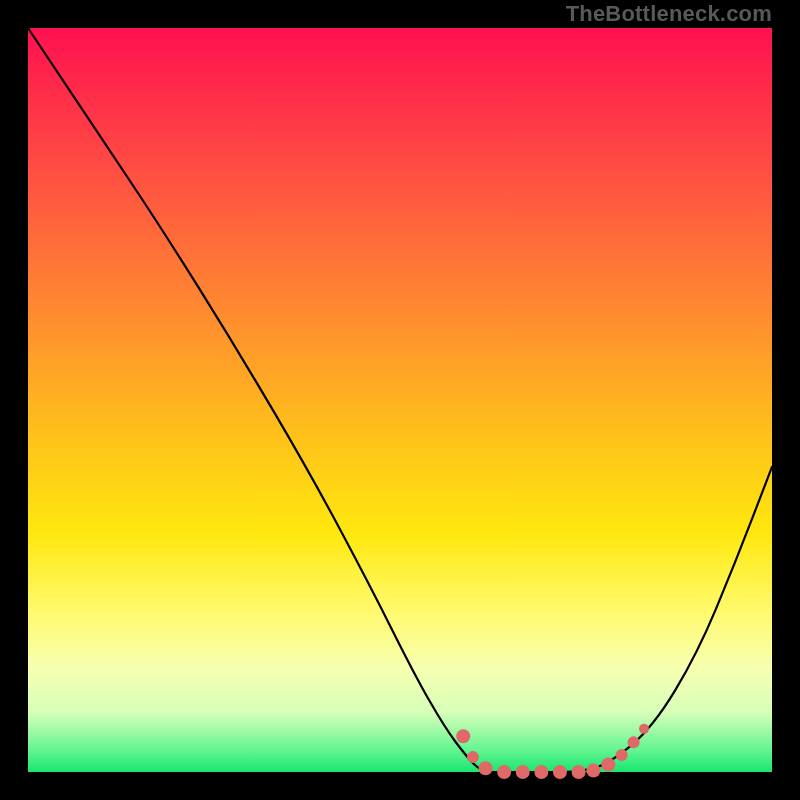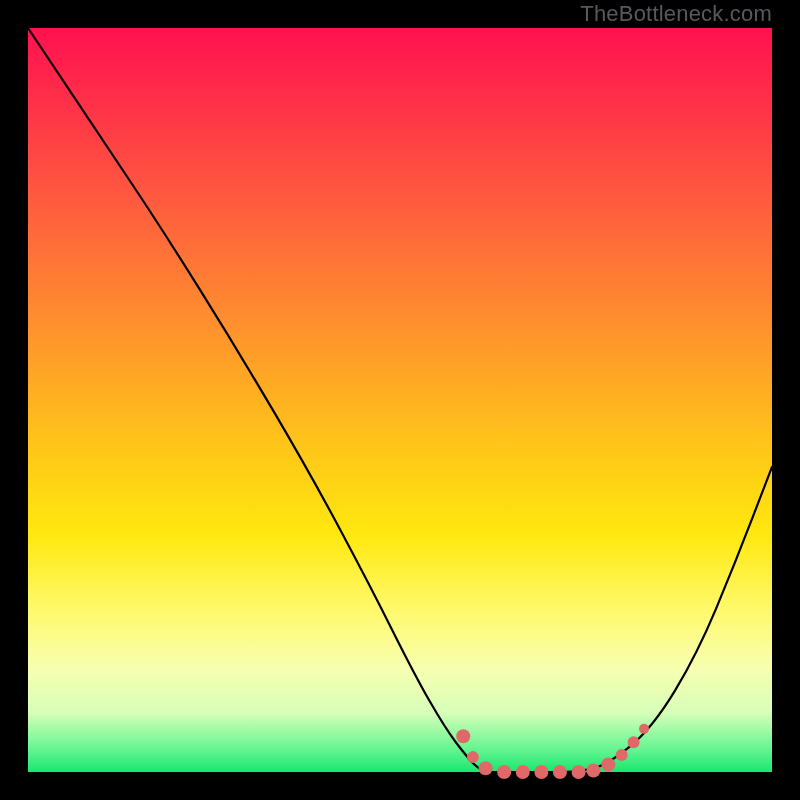--- a/index.html
+++ b/index.html
@@ -17,21 +17,21 @@
     width: 800px;
     height: 800px;
     background: #000;
   }
   .attribution {
     position: absolute;
     top: 1px;
     right: 28px;
     font-family: Arial, Helvetica, sans-serif;
     font-size: 22px;
-    font-weight: 400;
+    font-weight: 700;
     color: #58595c;
     letter-spacing: 0.2px;
   }
   .plot {
     position: absolute;
     left: 28px;
     top: 28px;
     width: 744px;
     height: 744px;
     

